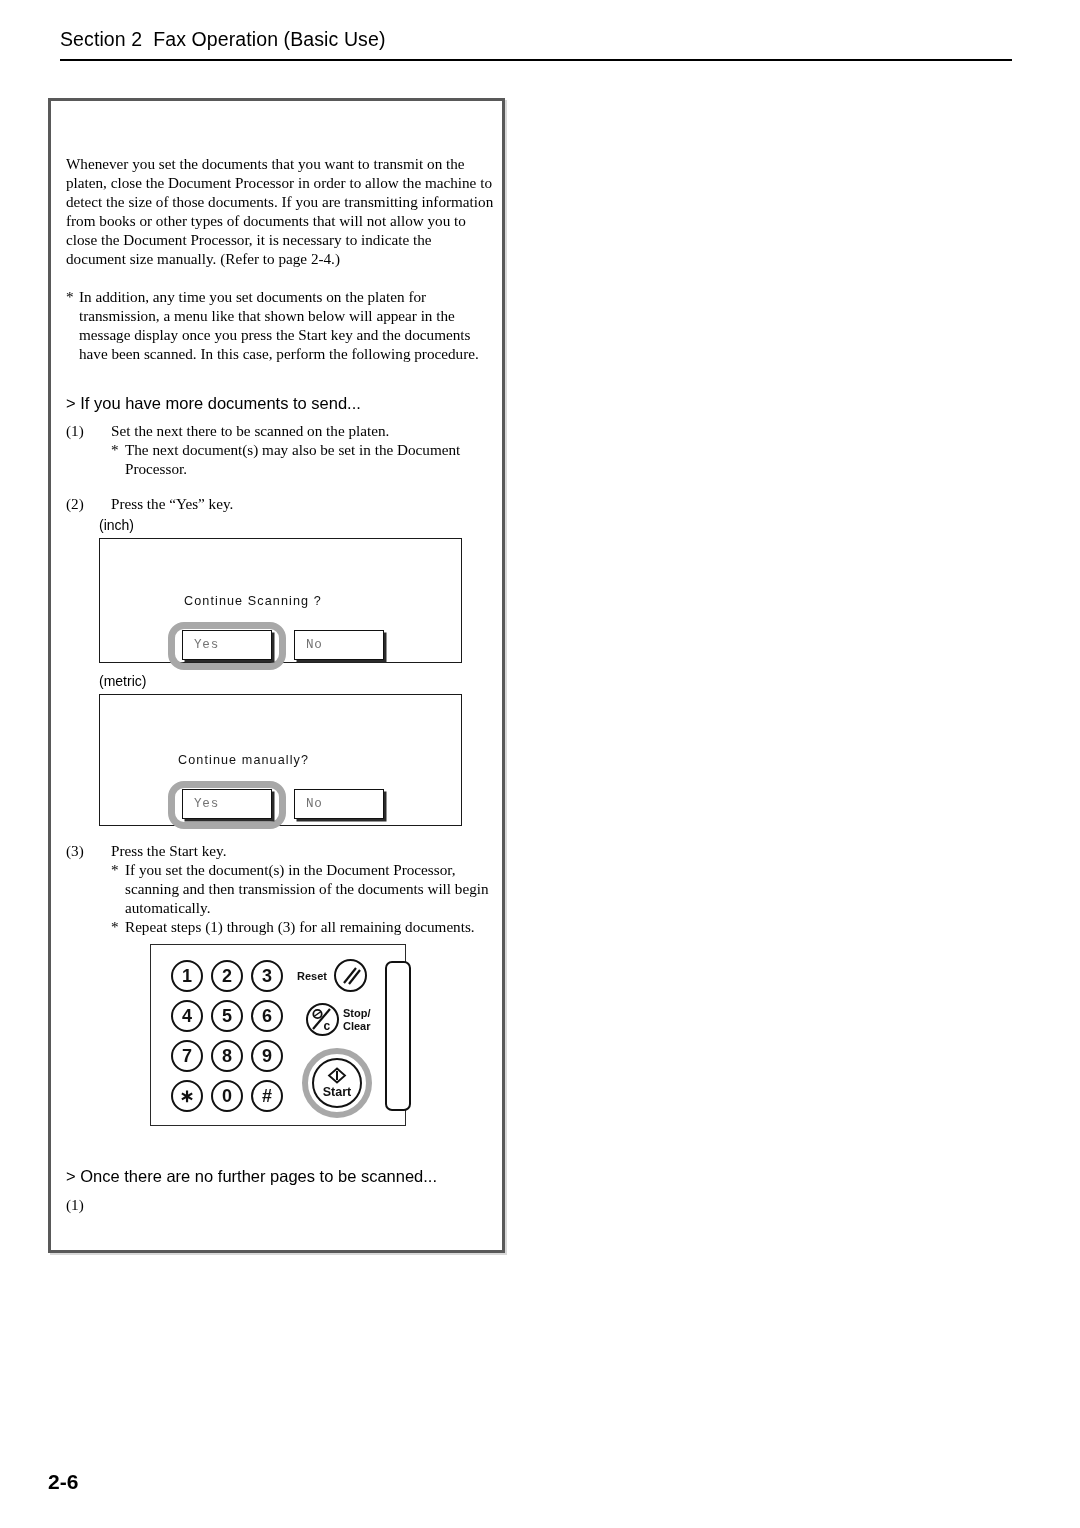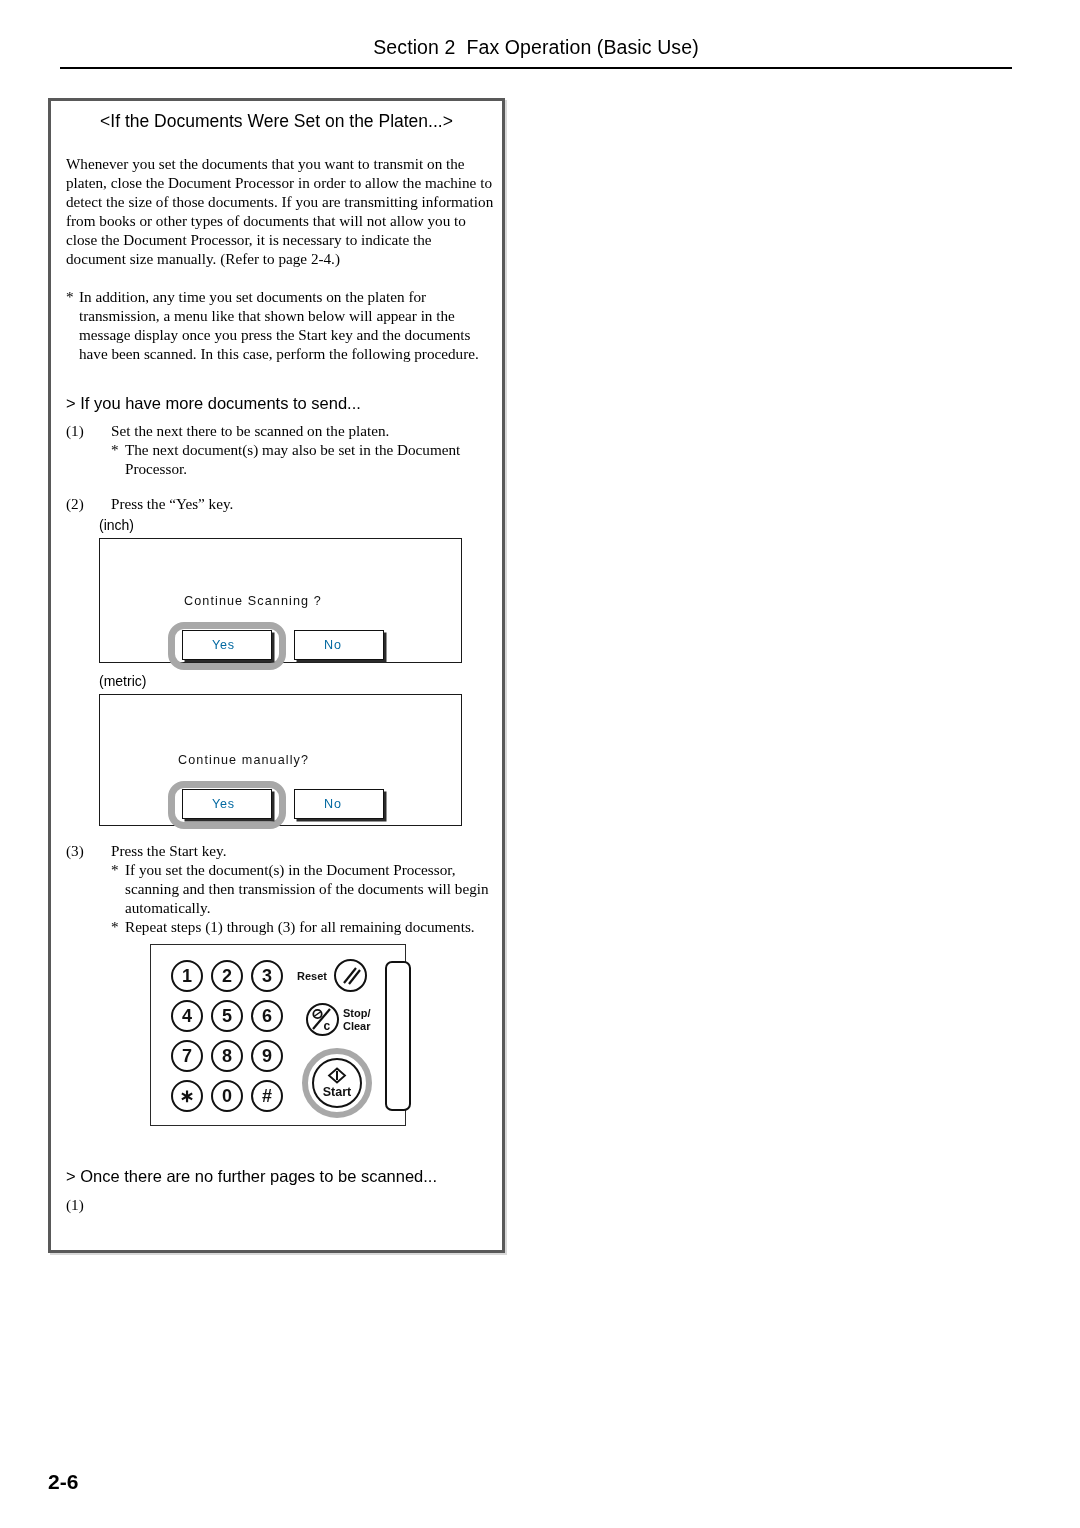--- a/index.html
+++ b/index.html
@@ -13,23 +13,22 @@
     position: relative;
     font-family: "Liberation Serif", serif;
     color: #000;
     overflow: hidden;
   }
 
   
   #page-header {
     position: absolute;
     left: 60px;
-    top: 36px;
+    top: 28px;
     width: 952px;
-    text-align: center;
   }
   #page-header .hdr-text {
     font-family: "Liberation Sans", sans-serif;
     font-size: 19.5px;
     letter-spacing: 0.1px;
     color: #000;
     white-space: pre;
   }
   #page-header .hdr-rule {
     margin-top: 8px;
@@ -153,27 +152,27 @@
     font-size: 12.6px;
     letter-spacing: 1.1px;
     color: #111;
     white-space: pre;
   }
   .lcd-btn {
     position: absolute;
     border: 1.5px solid #111;
     background: #fff;
     box-sizing: border-box;
-    font-family: Liberation Sans, sans-serif;
+    font-family: Liberation Mono, monospace;
     font-size: 12.6px;
     letter-spacing: 0.8px;
-    color: #0369a1;
+    color: #737373;
     display: flex;
     align-items: center;
-    padding-left: 29px;
+    padding-left: 11px;
     box-shadow: 2.5px 2.5px 0 0 #2b2b2b;
   }
   .hilite-ring {
     position: absolute;
     border: 7px solid #a8a8a8;
     border-radius: 16px;
     box-sizing: border-box;
     background: transparent;
   }
 
@@ -271,21 +270,20 @@
 <body>
 
 <div id="page-header">
   <div class="hdr-text">Section 2  Fax Operation (Basic Use)</div>
   <div class="hdr-rule"></div>
 </div>
 
 <div id="content-frame">
   <div class="inner"></div>
 
-  <div class="callout-title">&lt;If the Documents Were Set on the Platen...&gt;</div>
 
   <div class="body-block" style="top:53px;">
     <div class="para">Whenever you set the documents that you want to transmit on the platen, close the Document Processor in order to allow the machine to detect the size of those documents. If you are transmitting information from books or other types of documents that will not allow you to close the Document Processor, it is necessary to indicate the document size manually. (Refer to page 2-4.)</div>
   </div>
 
   <div class="body-block" style="top:186px;">
     <div class="bullet-row">
       <span class="mark">*</span>
       <span class="txt">In addition, any time you set documents on the platen for transmission, a menu like that shown below will appear in the message display once you press the Start key and the documents have been scanned. In this case, perform the following procedure.</span>
     </div>

